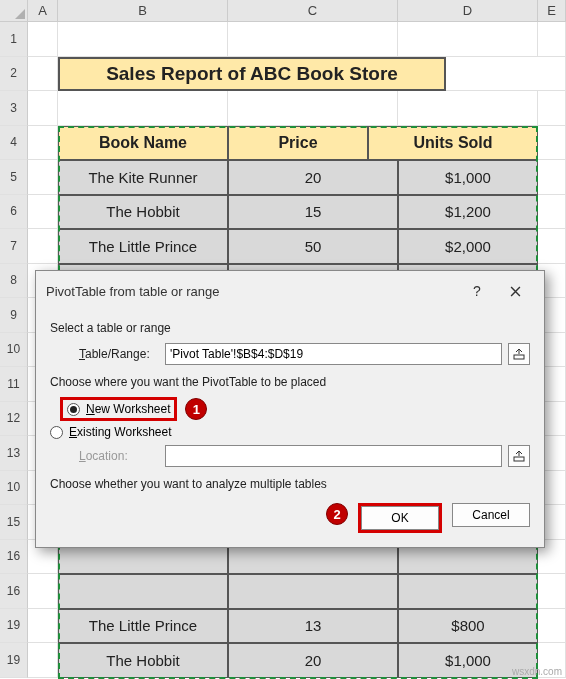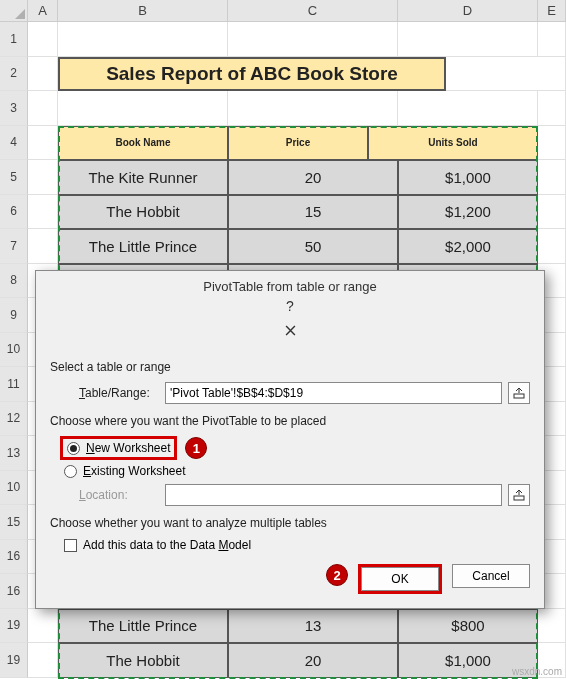--- a/index.html
+++ b/index.html
@@ -95,21 +95,21 @@
       border: 2px solid #555;
       font-weight: bold;
       font-size: 19px;
       color: #222;
       text-align: center;
     }
     .th {
       background: #ffe9a8;
       border: 1px solid #555;
       font-weight: bold;
-      font-size: 10px;
+      font-size: 16px;
     }
     .td {
       background: #d9d9d9;
       border: 1px solid #555;
       font-size: 15px;
     }
     .selection-overlay {
       position: absolute;
       left: 58px;
       top: 126px;
@@ -129,21 +129,20 @@
       border: 1px solid #888;
       box-shadow: 4px 4px 12px rgba(0,0,0,0.4);
       font-size: 12px;
     }
     .dlg-title {
       display: flex;
       align-items: center;
       padding: 8px 10px;
       font-size: 13px;
       color: #333;
-      flex-direction: column;
     }
     .dlg-title .t { flex: 1; }
     .dlg-help, .dlg-close {
       width: 38px;
       height: 24px;
       display: flex;
       align-items: center;
       justify-content: center;
       font-size: 14px;
       color: #333;
@@ -182,21 +181,21 @@
       background: #fdfdfd;
       display: flex;
       align-items: center;
       justify-content: center;
       cursor: pointer;
     }
     .fld-btn svg { width: 12px; height: 12px; }
     .radio-row, .check-row {
       display: flex;
       align-items: center;
-      margin: 4px 0 6px 14px;
+      margin: 4px 0 6px 0;
       gap: 6px;
     }
     .radio {
       width: 13px; height: 13px;
       border: 1px solid #555;
       border-radius: 50%;
       display: flex;
       align-items: center;
       justify-content: center;
       background: #fff;
@@ -477,24 +476,20 @@
         <input class="fld-input" disabled="" value="" style="">
         <span class="fld-btn">
           <svg viewBox="0 0 12 12">
               <rect x="1" y="7" width="10" height="4" fill="none" stroke="#333"></rect>
               <path d="M6 1 L6 6 M3 4 L6 1 L9 4" fill="none" stroke="#333"></path>
             </svg>
         </span>
       </div>
 
       <div class="sec-h">Choose whether you want to analyze multiple tables</div>
-      <div class="check-row">
-        <span class="checkbox"></span>
-        <span><span>Add this data to the Data </span><span class="u">M</span><span>odel</span></span>
-      </div>
 
       <div class="dlg-buttons">
         <span class="callout">2</span>
         <span class="red-box" style="padding:0">
           <span class="btn">OK</span>
         </span>
         <span class="btn">Cancel</span>
       </div>
     </div>
   </div>

